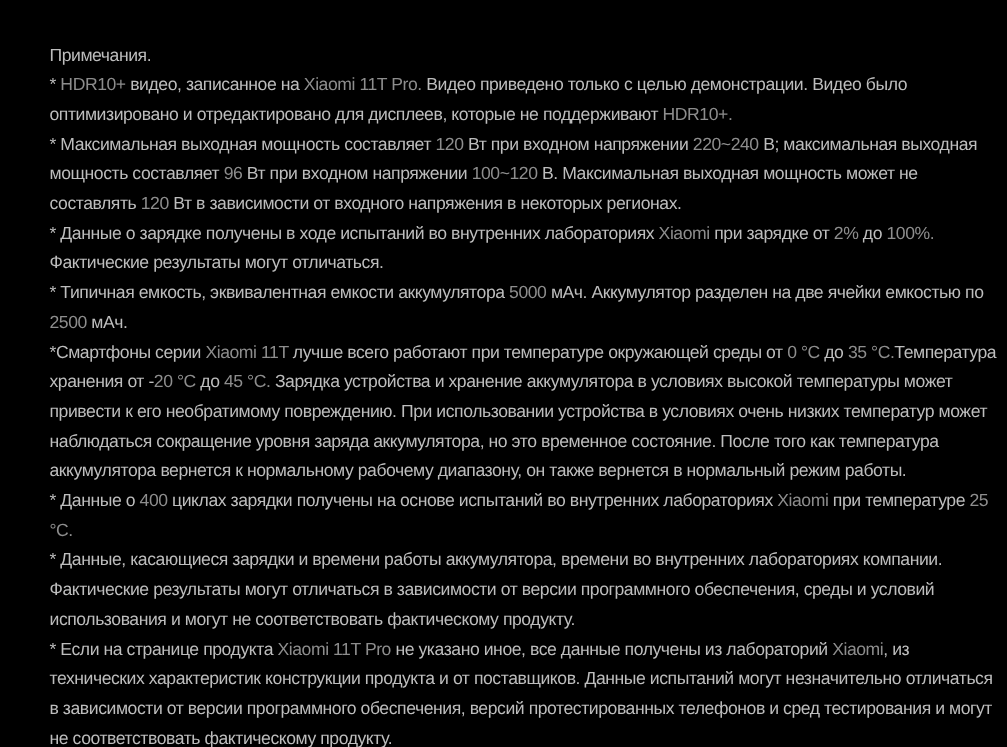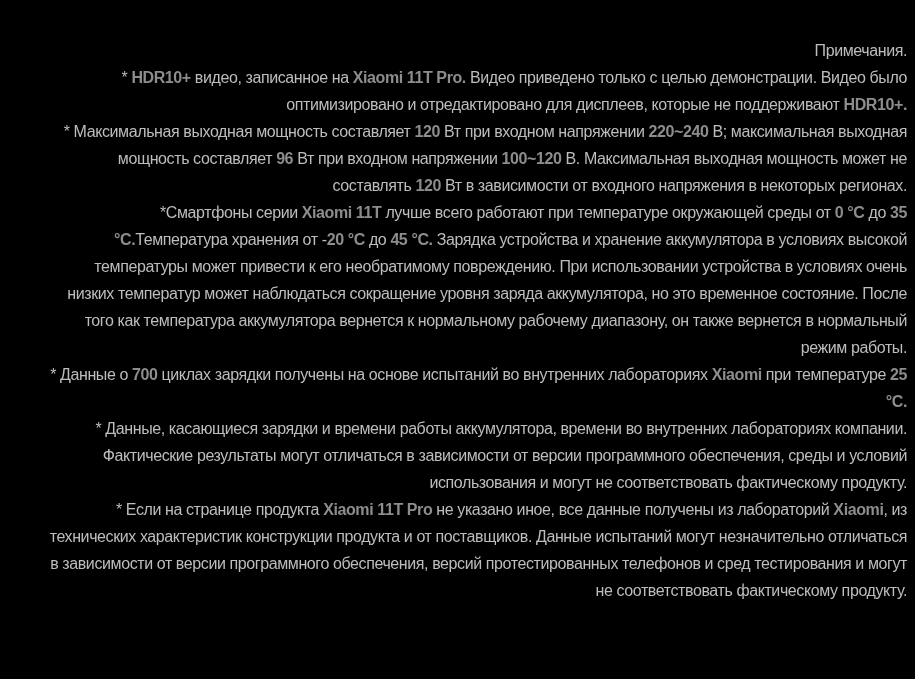--- a/index.html
+++ b/index.html
@@ -18,33 +18,34 @@
     font-family: "Liberation Sans", sans-serif;
     font-size: 16px;
     line-height: 27px;
     letter-spacing: -0.4px;
     color: var(--text, #bdbdbd);
     -webkit-font-smoothing: antialiased;
   }
   .notes-section p {
     margin: 0;
     padding: 0;
-    text-align: right;
   }
   .lat {
     color: var(--latin, #8d8d8d);
-    font-weight: 700;
+    font-weight: 400;
   }
 </style>
 </head>
 <body>
 
 <div class="notes-section">
   <p>Примечания.</p>
   <div>
       <p>* <span class="lat">HDR10+</span> видео, записанное на <span class="lat">Xiaomi 11T Pro.</span> Видео приведено только с целью демонстрации. Видео было оптимизировано и отредактировано для дисплеев, которые не поддерживают <span class="lat">HDR10+.</span></p>
       <p>* Максимальная выходная мощность составляет <span class="lat">120</span> Вт при входном напряжении <span class="lat">220~240</span> В; максимальная выходная мощность составляет <span class="lat">96</span> Вт при входном напряжении <span class="lat">100~120</span> В. Максимальная выходная мощность может не составлять <span class="lat">120</span> Вт в зависимости от входного напряжения в некоторых регионах.</p>
+      <p>* Данные о зарядке получены в ходе испытаний во внутренних лабораториях <span class="lat">Xiaomi</span> при зарядке от <span class="lat">2%</span> до <span class="lat">100%.</span> Фактические результаты могут отличаться.</p>
+      <p>* Типичная емкость, эквивалентная емкости аккумулятора <span class="lat">5000</span> мАч. Аккумулятор разделен на две ячейки емкостью по <span class="lat">2500</span> мАч.</p>
       <p>*Смартфоны серии <span class="lat">Xiaomi 11T</span> лучше всего работают при температуре окружающей среды от <span class="lat">0 °C</span> до <span class="lat">35 °C.</span>Температура хранения от -<span class="lat">20 °C</span> до <span class="lat">45 °C.</span> Зарядка устройства и хранение аккумулятора в условиях высокой температуры может привести к его необратимому повреждению. При использовании устройства в условиях очень низких температур может наблюдаться сокращение уровня заряда аккумулятора, но это временное состояние. После того как температура аккумулятора вернется к нормальному рабочему диапазону, он также вернется в нормальный режим работы.</p>
-      <p>* Данные о <span class="lat">700</span> циклах зарядки получены на основе испытаний во внутренних лабораториях <span class="lat">Xiaomi</span> при температуре <span class="lat">25 °C.</span></p>
+      <p>* Данные о <span class="lat">400</span> циклах зарядки получены на основе испытаний во внутренних лабораториях <span class="lat">Xiaomi</span> при температуре <span class="lat">25 °C.</span></p>
       <p>* Данные, касающиеся зарядки и времени работы аккумулятора, времени во внутренних лабораториях компании. Фактические результаты могут отличаться в зависимости от версии программного обеспечения, среды и условий использования и могут не соответствовать фактическому продукту.</p>
       <p>* Если на странице продукта <span class="lat">Xiaomi 11T Pro</span> не указано иное, все данные получены из лабораторий <span class="lat">Xiaomi</span>, из технических характеристик конструкции продукта и от поставщиков. Данные испытаний могут незначительно отличаться в зависимости от версии программного обеспечения, версий протестированных телефонов и сред тестирования и могут не соответствовать фактическому продукту.</p>
     </div>
 </div>
 
 </body></html>

